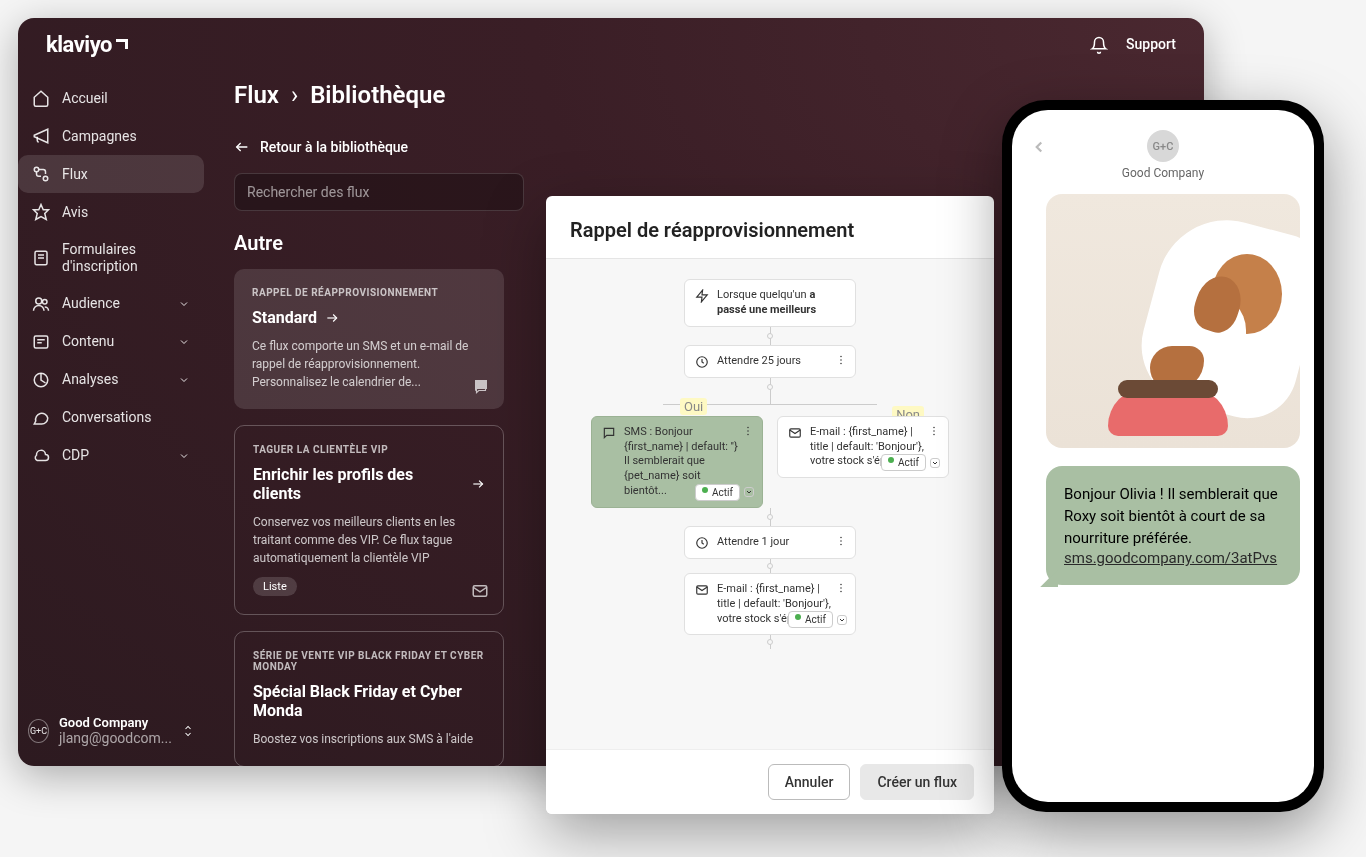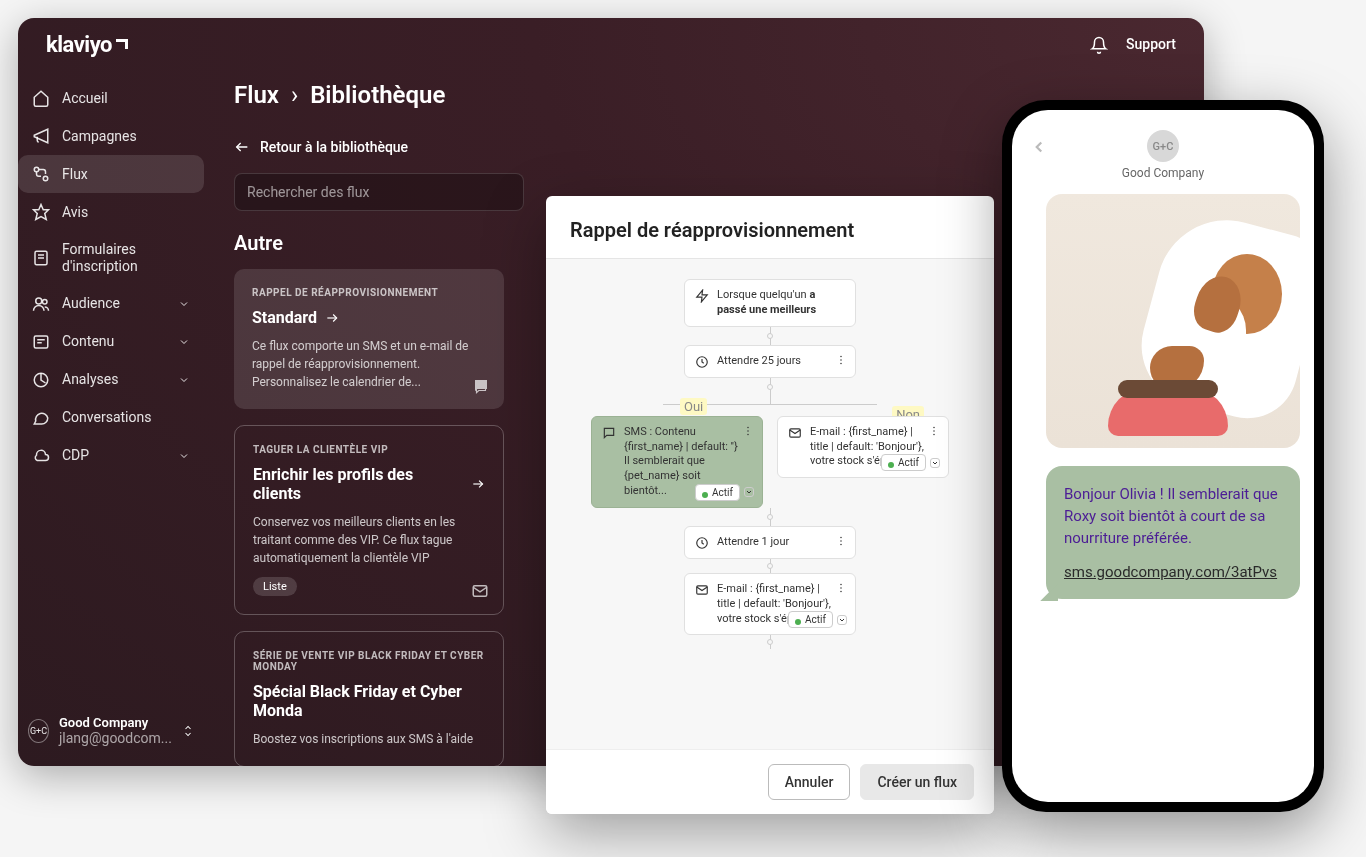--- a/index.html
+++ b/index.html
@@ -51,21 +51,21 @@
 .flow-node{background:#fff;border:1px solid #e0e0e0;border-radius:6px;padding:8px 10px;width:172px;display:flex;align-items:flex-start;gap:8px;font-size:11px;color:#333;position:relative}
 .flow-node .dots{position:absolute;top:8px;right:8px;width:12px;height:12px}
 .flow-node .node-icon{width:14px;height:14px;flex-shrink:0;margin-top:1px}
 .flow-node-text{line-height:1.35}
 .connector{width:1px;height:18px;background:#ccc;position:relative}
 .connector.short{height:14px}
 .connector-dot{width:6px;height:6px;border:1px solid #ccc;border-radius:50%;background:#f7f7f7;position:absolute;left:-3px;top:50%;transform:translateY(-50%)}
 .branch-row{display:flex;gap:14px;position:relative;margin-top:4px}
 .branch-label{position:absolute;top:-14px;font-size:13px;color:#888;background:#fef9c3;padding:1px 4px;border-radius:3px}
 .sms-node{background:#a9bfa3;border-color:#9bb294}
-.status-pill{display:inline-flex;align-items:flex-end;gap:4px;font-size:10px;border:1px solid #ccc;border-radius:4px;padding:2px 6px;background:#fff}
+.status-pill{display:inline-flex;align-items:flex-start;gap:4px;font-size:10px;border:1px solid #ccc;border-radius:4px;padding:2px 6px;background:#fff}
 .status-pill .dot-g{width:6px;height:6px;background:#4caf50;border-radius:50%}
 .status-row{display:flex;justify-content:flex-end;gap:4px;margin-top:6px;align-items:center}
 .status-chev{width:10px;height:10px;border:1px solid #ccc;border-radius:3px;display:flex;align-items:center;justify-content:center}
 .modal-footer{display:flex;justify-content:flex-end;gap:10px;padding:14px 20px;border-top:1px solid #eee;background:#fff}
 .btn{padding:9px 16px;border-radius:6px;font-size:14px;font-weight:500;cursor:pointer}
 .btn-outline{background:#fff;border:1px solid #bbb;color:#333}
 .btn-filled{background:#e8e8e8;border:1px solid #e8e8e8;color:#333}
 
 
 .phone{position:absolute;top:100px;left:1002px;width:322px;height:712px;background:#000;border-radius:44px;padding:10px;box-shadow:0 20px 60px rgba(0,0,0,0.4)}
@@ -77,21 +77,21 @@
 .mms-image{width:254px;height:254px;border-radius:16px;background:linear-gradient(180deg,#f0e8de 0%,#ebe2d7 100%);position:relative;overflow:hidden;margin-left:auto}
 .bowl{position:absolute;bottom:12px;left:62px;width:120px;height:48px;background:#e86b6b;border-radius:60px 60px 16px 16px}
 .bowl::before{content:'';position:absolute;top:-8px;left:10px;right:10px;height:18px;background:#6b4a36;border-radius:50px}
 .dog-body{position:absolute;top:28px;right:-10px;width:160px;height:190px;background:#fff;border-radius:70px 40px 50px 60px;transform:rotate(15deg)}
 .dog-head{position:absolute;top:100px;left:100px;width:100px;height:90px;background:#fff;border-radius:50px 40px 30px 50px}
 .dog-ear{position:absolute;top:82px;left:150px;width:44px;height:56px;background:#b5703f;border-radius:50% 50% 40% 40%;transform:rotate(18deg)}
 .dog-snout{position:absolute;top:152px;left:104px;width:54px;height:44px;background:#b5703f;border-radius:30px 20px 40px 30px}
 .dog-patch{position:absolute;top:60px;right:18px;width:70px;height:80px;background:#c5804a;border-radius:50%}
 .sms-bubble{background:#a9bfa3;border-radius:16px;padding:18px 18px;margin-top:18px;margin-left:auto;width:254px;position:relative}
 .sms-bubble::after{content:'';position:absolute;bottom:-2px;left:-6px;width:18px;height:18px;background:#a9bfa3;clip-path:polygon(100% 0,100% 100%,0 100%)}
-.sms-text{font-size:15px;line-height:1.45;color:#4c1d95;margin-bottom:14px}
+.sms-text{font-size:15px;line-height:1.45;color:#000000;}
 .sms-link{font-size:15px;color:#2a2a2a;text-decoration:underline}
 
 svg{display:block}
 </style>
 </head>
 <body>
 
 <div class="app-window">
   <div class="top-bar">
     <div class="logo">
@@ -301,21 +301,21 @@
         <div style="position:absolute;left:25%;right:25%;top:8px;height:1px;background:#ccc"></div>
         <span class="branch-label" style="left:124px;top:2px">Oui</span>
         <span class="branch-label" style="right:60px;top:10px">Non</span>
       </div>
       <div class="branch-row">
         <div style="display:flex;flex-direction:column;align-items:center">
           <div class="flow-node sms-node">
             <svg class="node-icon" viewBox="0 0 24 24" fill="none" stroke="currentColor" stroke-width="2">
                 <path d="M4 4h16v12H8l-4 4z"></path>
               </svg>
-            <div class="flow-node-text">SMS : Contenu {first_name} | default: ''} Il semblerait que {pet_name} soit bientôt...</div>
+            <div class="flow-node-text">SMS : Bonjour {first_name} | default: ''} Il semblerait que {pet_name} soit bientôt...</div>
             <svg class="dots" viewBox="0 0 24 24" fill="currentColor">
                 <circle cx="12" cy="5" r="1.5"></circle>
                 <circle cx="12" cy="12" r="1.5"></circle>
                 <circle cx="12" cy="19" r="1.5"></circle>
               </svg>
             <div class="status-row" style="position:absolute;bottom:6px;right:8px">
               <span class="status-pill">
                   <span class="dot-g"></span>
                   <span>Actif</span>
                 </span>

